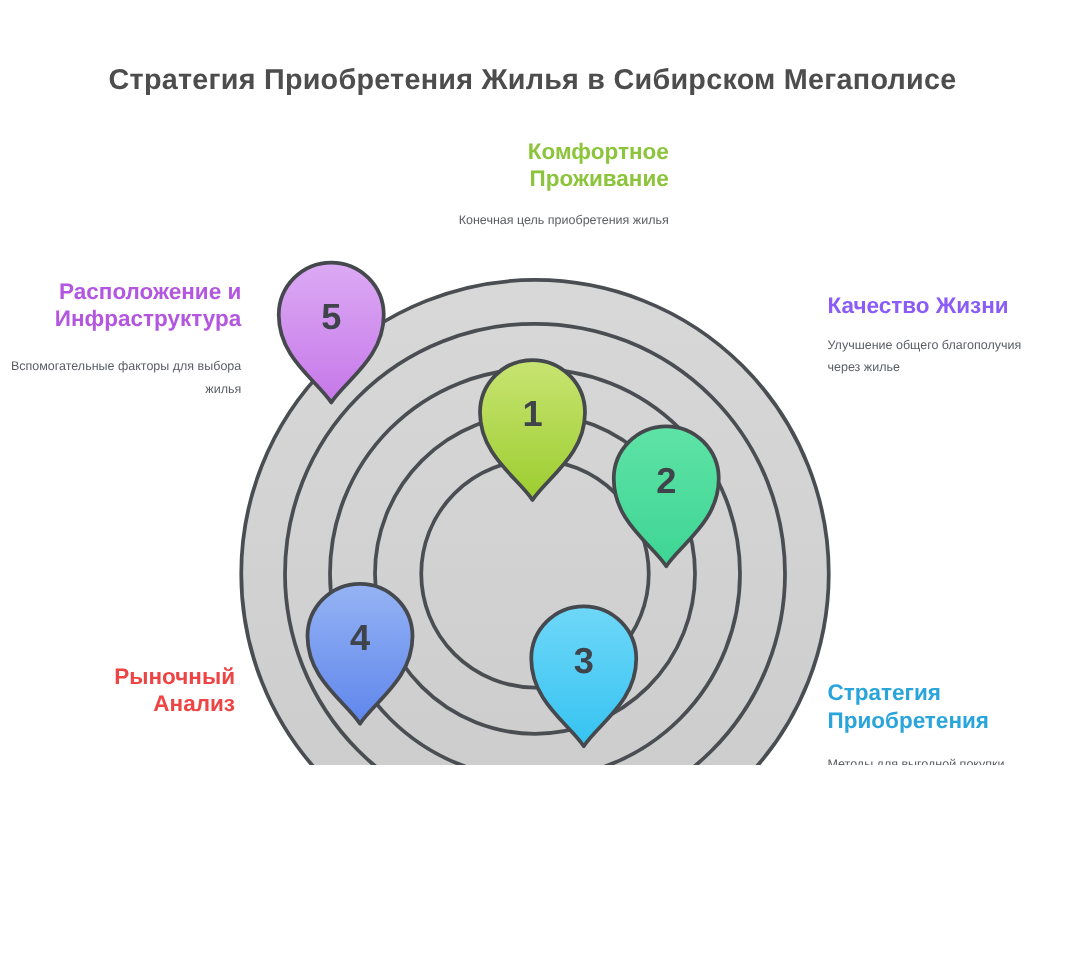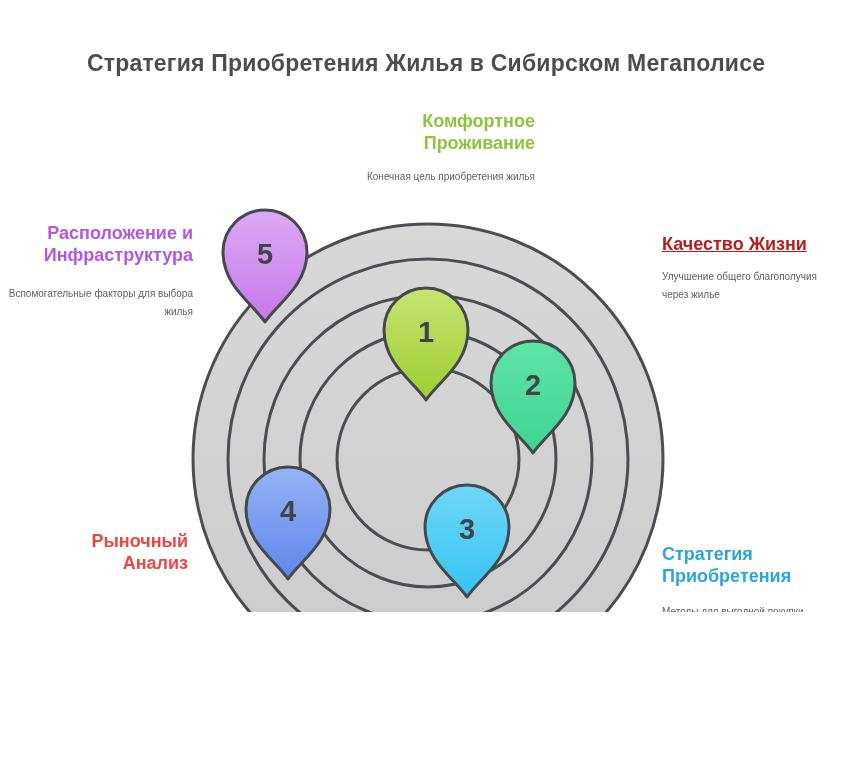--- a/index.html
+++ b/index.html
@@ -124,21 +124,21 @@
         <text x="0" y="0" text-anchor="middle" dominant-baseline="central" dy="2" fill="#3f444a" font-size="29" font-weight="bold" font-family="&quot;Liberation Sans&quot;, sans-serif" data-name="pin-number-label">5</text>
       </g>
     </svg>
 
   <div class="label align-center" data-name="label-comfort">
     <div class="label-title" data-name="label-comfort-title" style="color: rgb(140, 196, 60);">Комфортное Проживание</div>
     <div class="label-sub" data-name="label-comfort-subtitle">Конечная цель приобретения жилья</div>
   </div>
 
   <div class="label align-left" data-name="label-quality">
-    <div class="label-title" data-name="label-quality-title" style="color: #b91c1c; text-decoration: underline;">Качество Жизни</div>
+    <div class="label-title" data-name="label-quality-title" style="color: #8b5cf6;">Качество Жизни</div>
     <div class="label-sub" data-name="label-quality-subtitle">Улучшение общего благополучия через жилье</div>
   </div>
 
   <div class="label align-right" data-name="label-location">
     <div class="label-title" data-name="label-location-title" style="color: rgb(179, 86, 224);">Расположение и Инфраструктура</div>
     <div class="label-sub" data-name="label-location-subtitle">Вспомогательные факторы для выбора жилья</div>
   </div>
 
   <div class="label align-right" data-name="label-market">
     <div class="label-title" data-name="label-market-title" style="color: #ef4444;">Рыночный Анализ</div>

